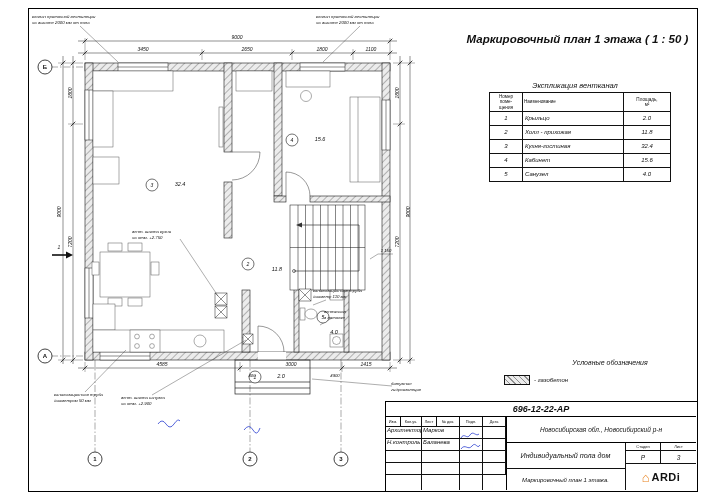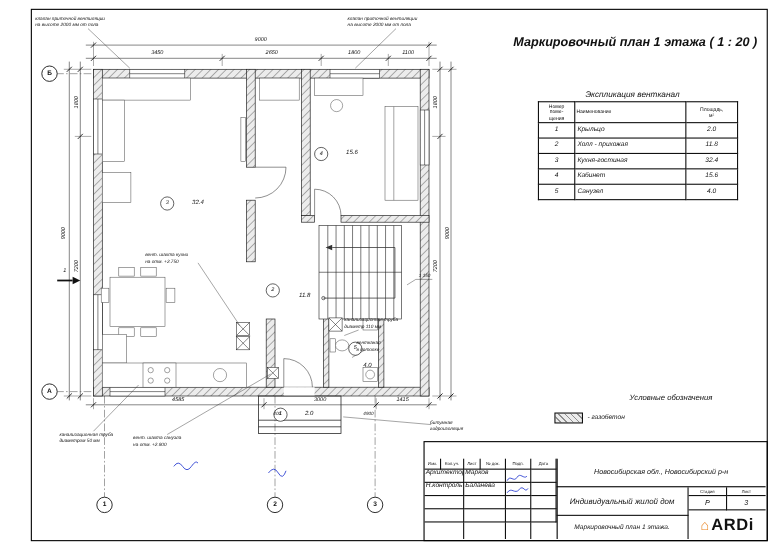--- a/index.html
+++ b/index.html
@@ -30,21 +30,21 @@
   .tb{position:absolute;box-sizing:border-box;overflow:hidden}
   .tb.cell{border-right:1px solid #111;border-bottom:1px solid #111}
   .ctr{display:flex;align-items:center;justify-content:center;text-align:center}
   .tiny{font:3.9px "Liberation Sans",sans-serif}
   .it6{font:italic 6px "Liberation Sans",sans-serif}
   .it65{font:italic 6.5px "Liberation Sans",sans-serif}
   .it7{font:italic 7.2px "Liberation Sans",sans-serif}
   .it9{font:italic 9px "Liberation Sans",sans-serif;font-weight:bold}
   #logo{display:flex;align-items:center;justify-content:center;gap:2px;width:100%;height:100%}
   #logo .house{color:#e8821e;font-size:13px;line-height:1}
-  #logo .word{font-weight:bold;font-size:15px;letter-spacing:.5px}
+  #logo .word{font-weight:bold;font-size:11px;letter-spacing:.5px}
 </style>
 </head>
 <body>
 
 <div id="frame"></div>
 
 <div id="plan">
 <svg width="410" height="465" viewBox="0 0 410 465">
   <defs>
     <pattern id="hatch" width="5" height="5" patternUnits="userSpaceOnUse" patternTransform="rotate(45)">
@@ -251,21 +251,21 @@
   <span class="note" style="left:294px;top:297px">вентканал
 в потолке</span>
   <span class="note" style="left:24px;top:380px">канализационная труба
 диаметром 50 мм</span>
   <span class="note" style="left:91px;top:383px">вент. шахта санузла
 на отм. +2.900</span>
   <span class="note" style="left:361px;top:369px">битумная
 гидроизоляция</span>
 </div>
 
-<div id="sheet-title">Маркировочный план 1 этажа ( 1 : 20 )</div>
+<div id="sheet-title">Маркировочный план 1 этажа ( 1 : 50 )</div>
 
 <div id="exp-head">Экспликация вентканал</div>
 <table id="exp-table">
   <thead>
     <tr>
       <th class="cnum">Номер
 поме-
 щения</th>
       <th class="cname">Наименование</th>
       <th class="carea">Площадь,
@@ -301,20 +301,21 @@
   </tbody>
 </table>
 
 <div id="legend-head">Условные обозначения</div>
 <div id="legend-item">
   <span class="swatch"></span>
   <span class="lbl">- газобетон</span>
 </div>
 
 <div id="titleblock">
+  <div class="tb ctr it9" style="left:0;top:0;width:310px;height:15px;border-bottom:1.5px solid #000">696-12-22-АР</div>
 
   <div class="tb cell ctr tiny" style="left:0;top:15px;width:15px;height:10px">Изм.</div>
   <div class="tb cell ctr tiny" style="left:15px;top:15px;width:21px;height:10px">Кол.уч.</div>
   <div class="tb cell ctr tiny" style="left:36px;top:15px;width:15px;height:10px">Лист</div>
   <div class="tb cell ctr tiny" style="left:51px;top:15px;width:23px;height:10px">№ док.</div>
   <div class="tb cell ctr tiny" style="left:74px;top:15px;width:23px;height:10px">Подп.</div>
   <div class="tb cell ctr tiny" style="left:97px;top:15px;width:23px;height:10px">Дата</div>
 
   <div class="tb cell it6" style="left:0;top:25px;width:36px;height:12px;padding-left:1px">Архитектор</div>
   <div class="tb cell it6" style="left:36px;top:25px;width:38px;height:12px;padding-left:1px">Марков</div>
@@ -342,21 +343,21 @@
   <div class="tb cell" style="left:36px;top:61px;width:38px;height:12px"></div>
   <div class="tb cell" style="left:74px;top:61px;width:23px;height:12px"></div>
   <div class="tb cell" style="left:97px;top:61px;width:23px;height:12px"></div>
   <div class="tb" style="left:0;top:73px;width:36px;height:15px;border-right:1px solid #111"></div>
   <div class="tb" style="left:36px;top:73px;width:38px;height:15px;border-right:1px solid #111"></div>
   <div class="tb" style="left:74px;top:73px;width:23px;height:15px;border-right:1px solid #111"></div>
   <div class="tb" style="left:97px;top:73px;width:23px;height:15px"></div>
   <div class="tb" style="left:120px;top:15px;width:0;height:73px;border-right:1.5px solid #000"></div>
 
   <div class="tb ctr it65" style="left:120px;top:15px;width:190px;height:26px;border-bottom:1.5px solid #000">Новосибирская обл., Новосибирский р-н</div>
-  <div class="tb ctr it7" style="left:120px;top:41px;width:120px;height:26px;border-right:1px solid #111;border-bottom:1px solid #111">Индивидуальный жилой дом</div>
+  <div class="tb ctr it7" style="left:120px;top:41px;width:120px;height:26px;border-right:1px solid #111;border-bottom:1px solid #111">Индивидуальный пола дом</div>
   <div class="tb ctr it6" style="left:120px;top:67px;width:120px;height:21px;border-right:1px solid #111">Маркировочный план 1 этажа.</div>
   <div class="tb cell ctr tiny" style="left:240px;top:41px;width:35px;height:8px">Стадия</div>
   <div class="tb ctr tiny" style="left:275px;top:41px;width:35px;height:8px;border-bottom:1px solid #111">Лист</div>
   <div class="tb cell ctr it65" style="left:240px;top:49px;width:35px;height:13px">Р</div>
   <div class="tb ctr it65" style="left:275px;top:49px;width:35px;height:13px;border-bottom:1px solid #111">3</div>
   <div class="tb" style="left:240px;top:62px;width:70px;height:26px">
     <div id="logo">
       <span class="house">⌂</span>
       <span class="word">ARDi</span>
     </div>

